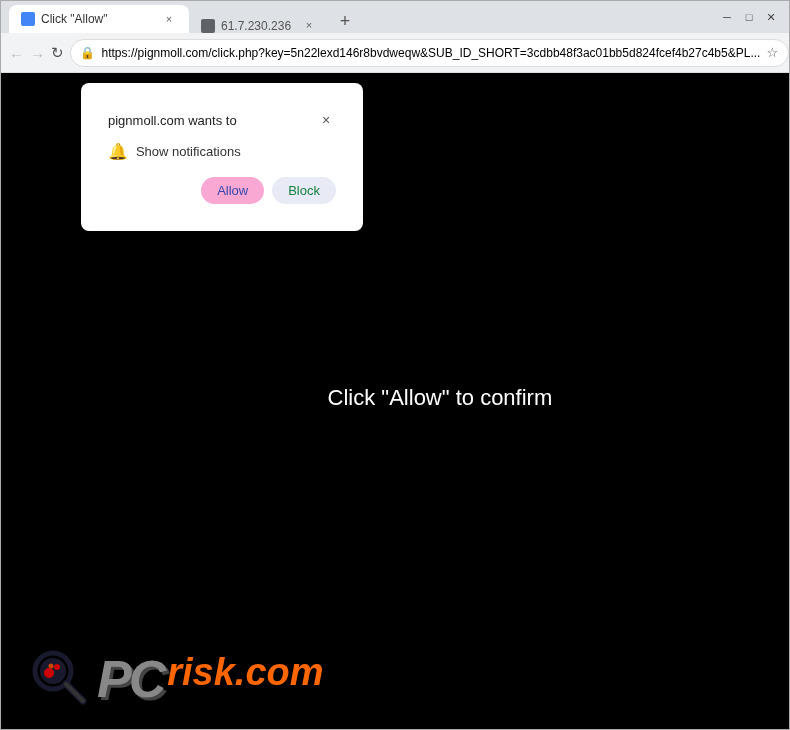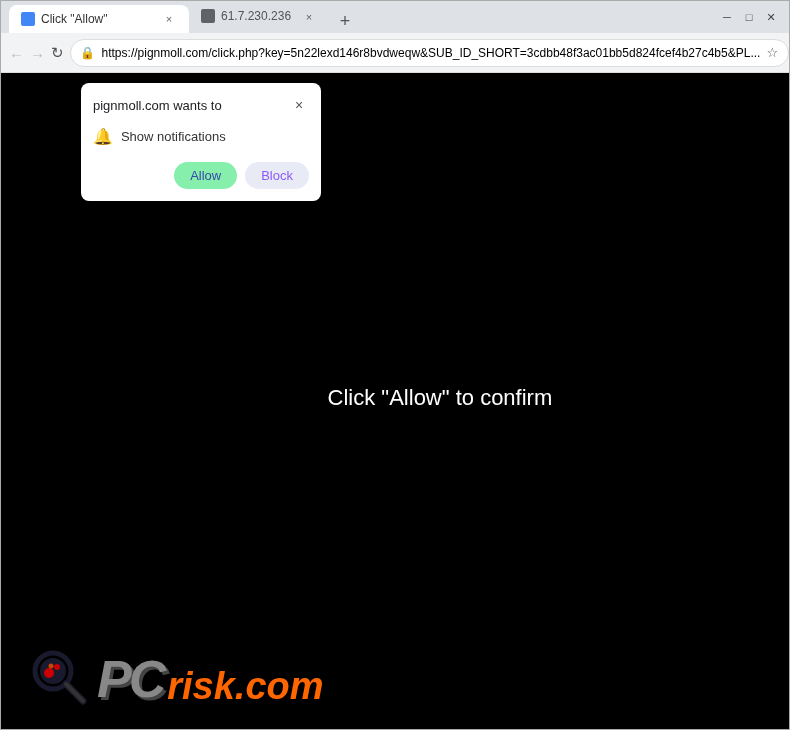--- a/index.html
+++ b/index.html
@@ -66,21 +66,21 @@
       color: #666;
       cursor: pointer;
       flex-shrink: 0;
     }
 
     .tab2 {
       height: 24px;
       background: #dee1e6;
       border-radius: 8px 8px 0 0;
       display: flex;
-      align-items: flex-start;
+      align-items: flex-end;
       padding: 0 12px;
       font-size: 12px;
       color: #555;
       gap: 6px;
       min-width: 140px;
     }
 
     
     .toolbar {
       height: 40px;
@@ -132,25 +132,25 @@
       background: #000;
       position: relative;
       overflow: hidden;
     }
 
     
     .notification-popup {
       position: absolute;
       top: 10px;
       left: 80px;
-      width: 240px;
+      width: 282px;
       background: #fff;
       border-radius: 8px;
       box-shadow: 0 4px 20px rgba(0,0,0,0.3);
-      padding: 12px;
+      padding: 27px;
       z-index: 10;
     }
     .popup-header {
       display: flex;
       align-items: center;
       justify-content: space-between;
       margin-bottom: 12px;
     }
     .popup-title {
       font-size: 13px;
@@ -187,26 +187,26 @@
     }
     .popup-btn {
       padding: 6px 16px;
       border-radius: 20px;
       font-size: 13px;
       cursor: pointer;
       border: none;
       font-weight: 500;
     }
     .btn-allow {
-      background: #86efac;
+      background: #f9a8d4;
       color: #3949ab;
     }
     .btn-block {
       background: #e8eaf6;
-      color: #8b5cf6;
+      color: #15803d;
     }
 
     
     .page-text {
       position: absolute;
       top: 50%;
       left: 50%;
       transform: translate(-30%, -60%);
       text-align: center;
       color: #fff;
@@ -333,20 +333,20 @@
 
         <circle cx="18" cy="24" r="5" fill="#cc0000"></circle>
 
         <circle cx="26" cy="18" r="3" fill="#cc0000"></circle>
         <circle cx="20" cy="17" r="2.5" fill="#cc4400"></circle>
 
         <line x1="35" y1="35" x2="52" y2="52" stroke="#1a1a2e" stroke-width="7" stroke-linecap="round"></line>
         <line x1="35" y1="35" x2="52" y2="52" stroke="#333" stroke-width="4" stroke-linecap="round"></line>
       </svg>
 
-      <div style="display:flex; align-items:flex-end; line-height:1;">
+      <div style="display:flex; align-items:flex-start; line-height:1;">
         <span class="pc-letters" style="font-size:52px; font-style:italic; font-weight:900; color:#888; text-shadow:3px 3px 0 #444; letter-spacing:-3px; font-family:'Arial Black', Arial, sans-serif;">PC</span>
         <span class="risk-text" style="font-size:38px; font-style:italic; font-weight:700; color:#ff6600; font-family:'Arial Black', Arial, sans-serif; margin-left:4px;">risk.com</span>
       </div>
     </div>
 
   </div>
 </div>
 
 </body></html>

